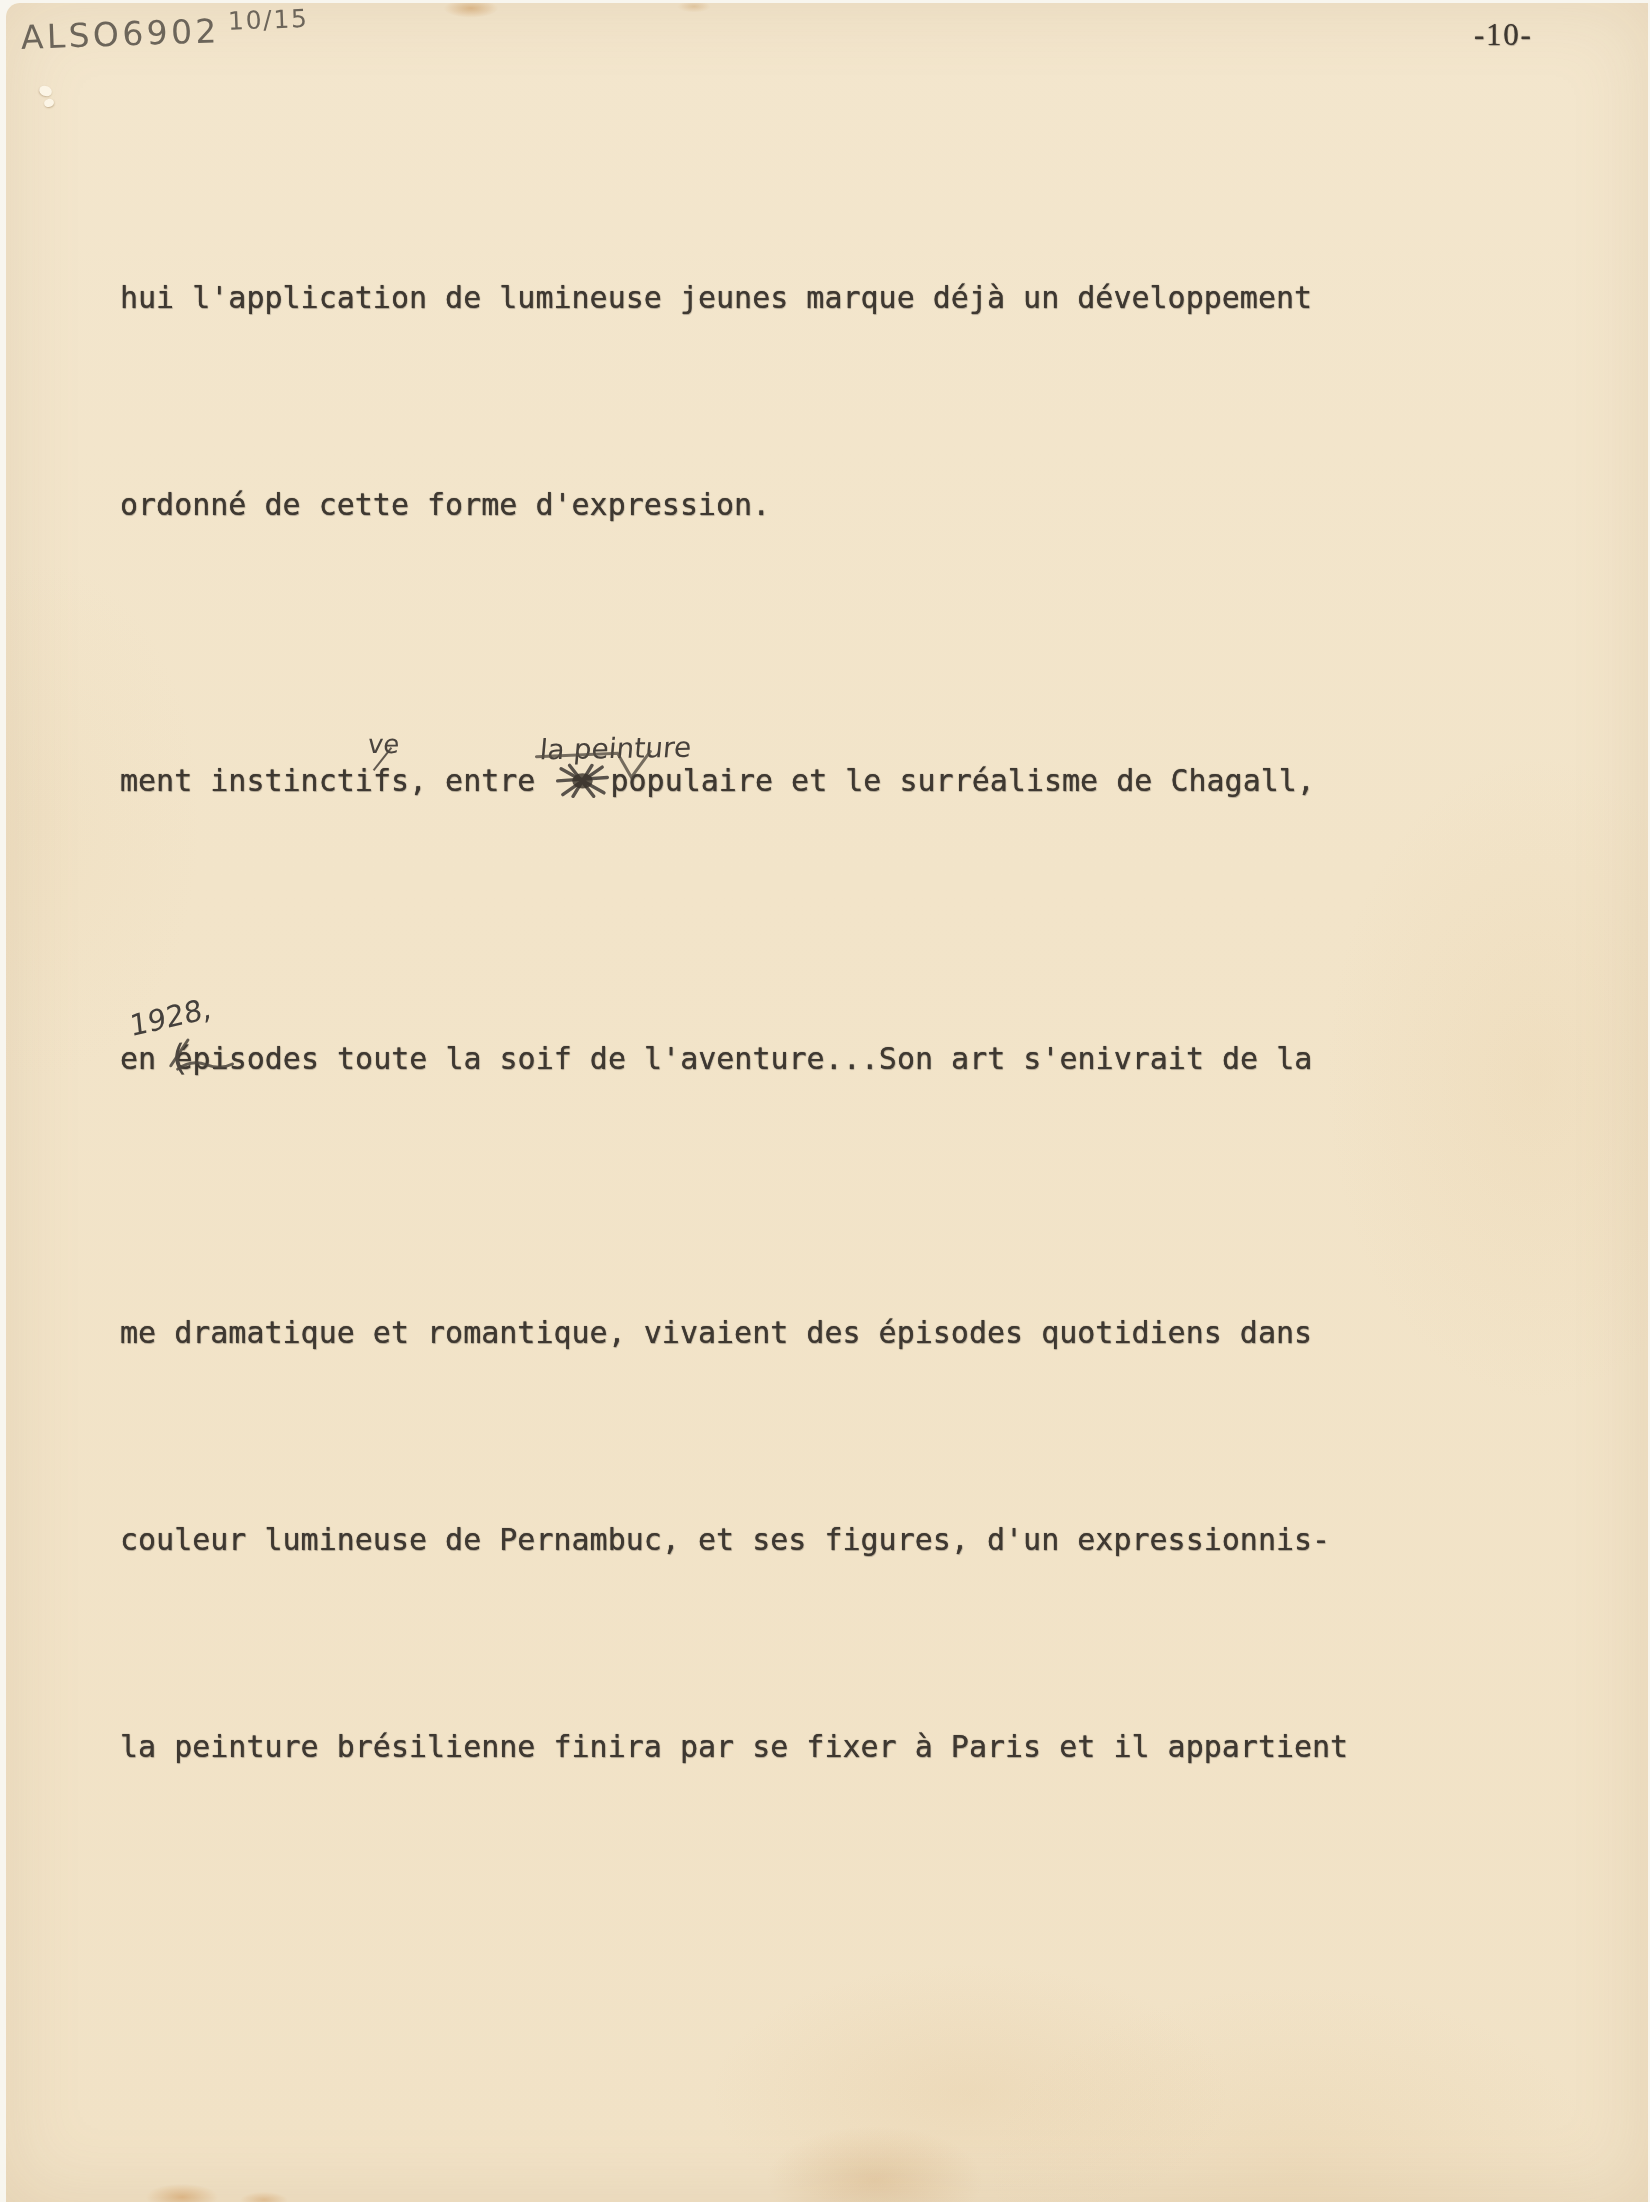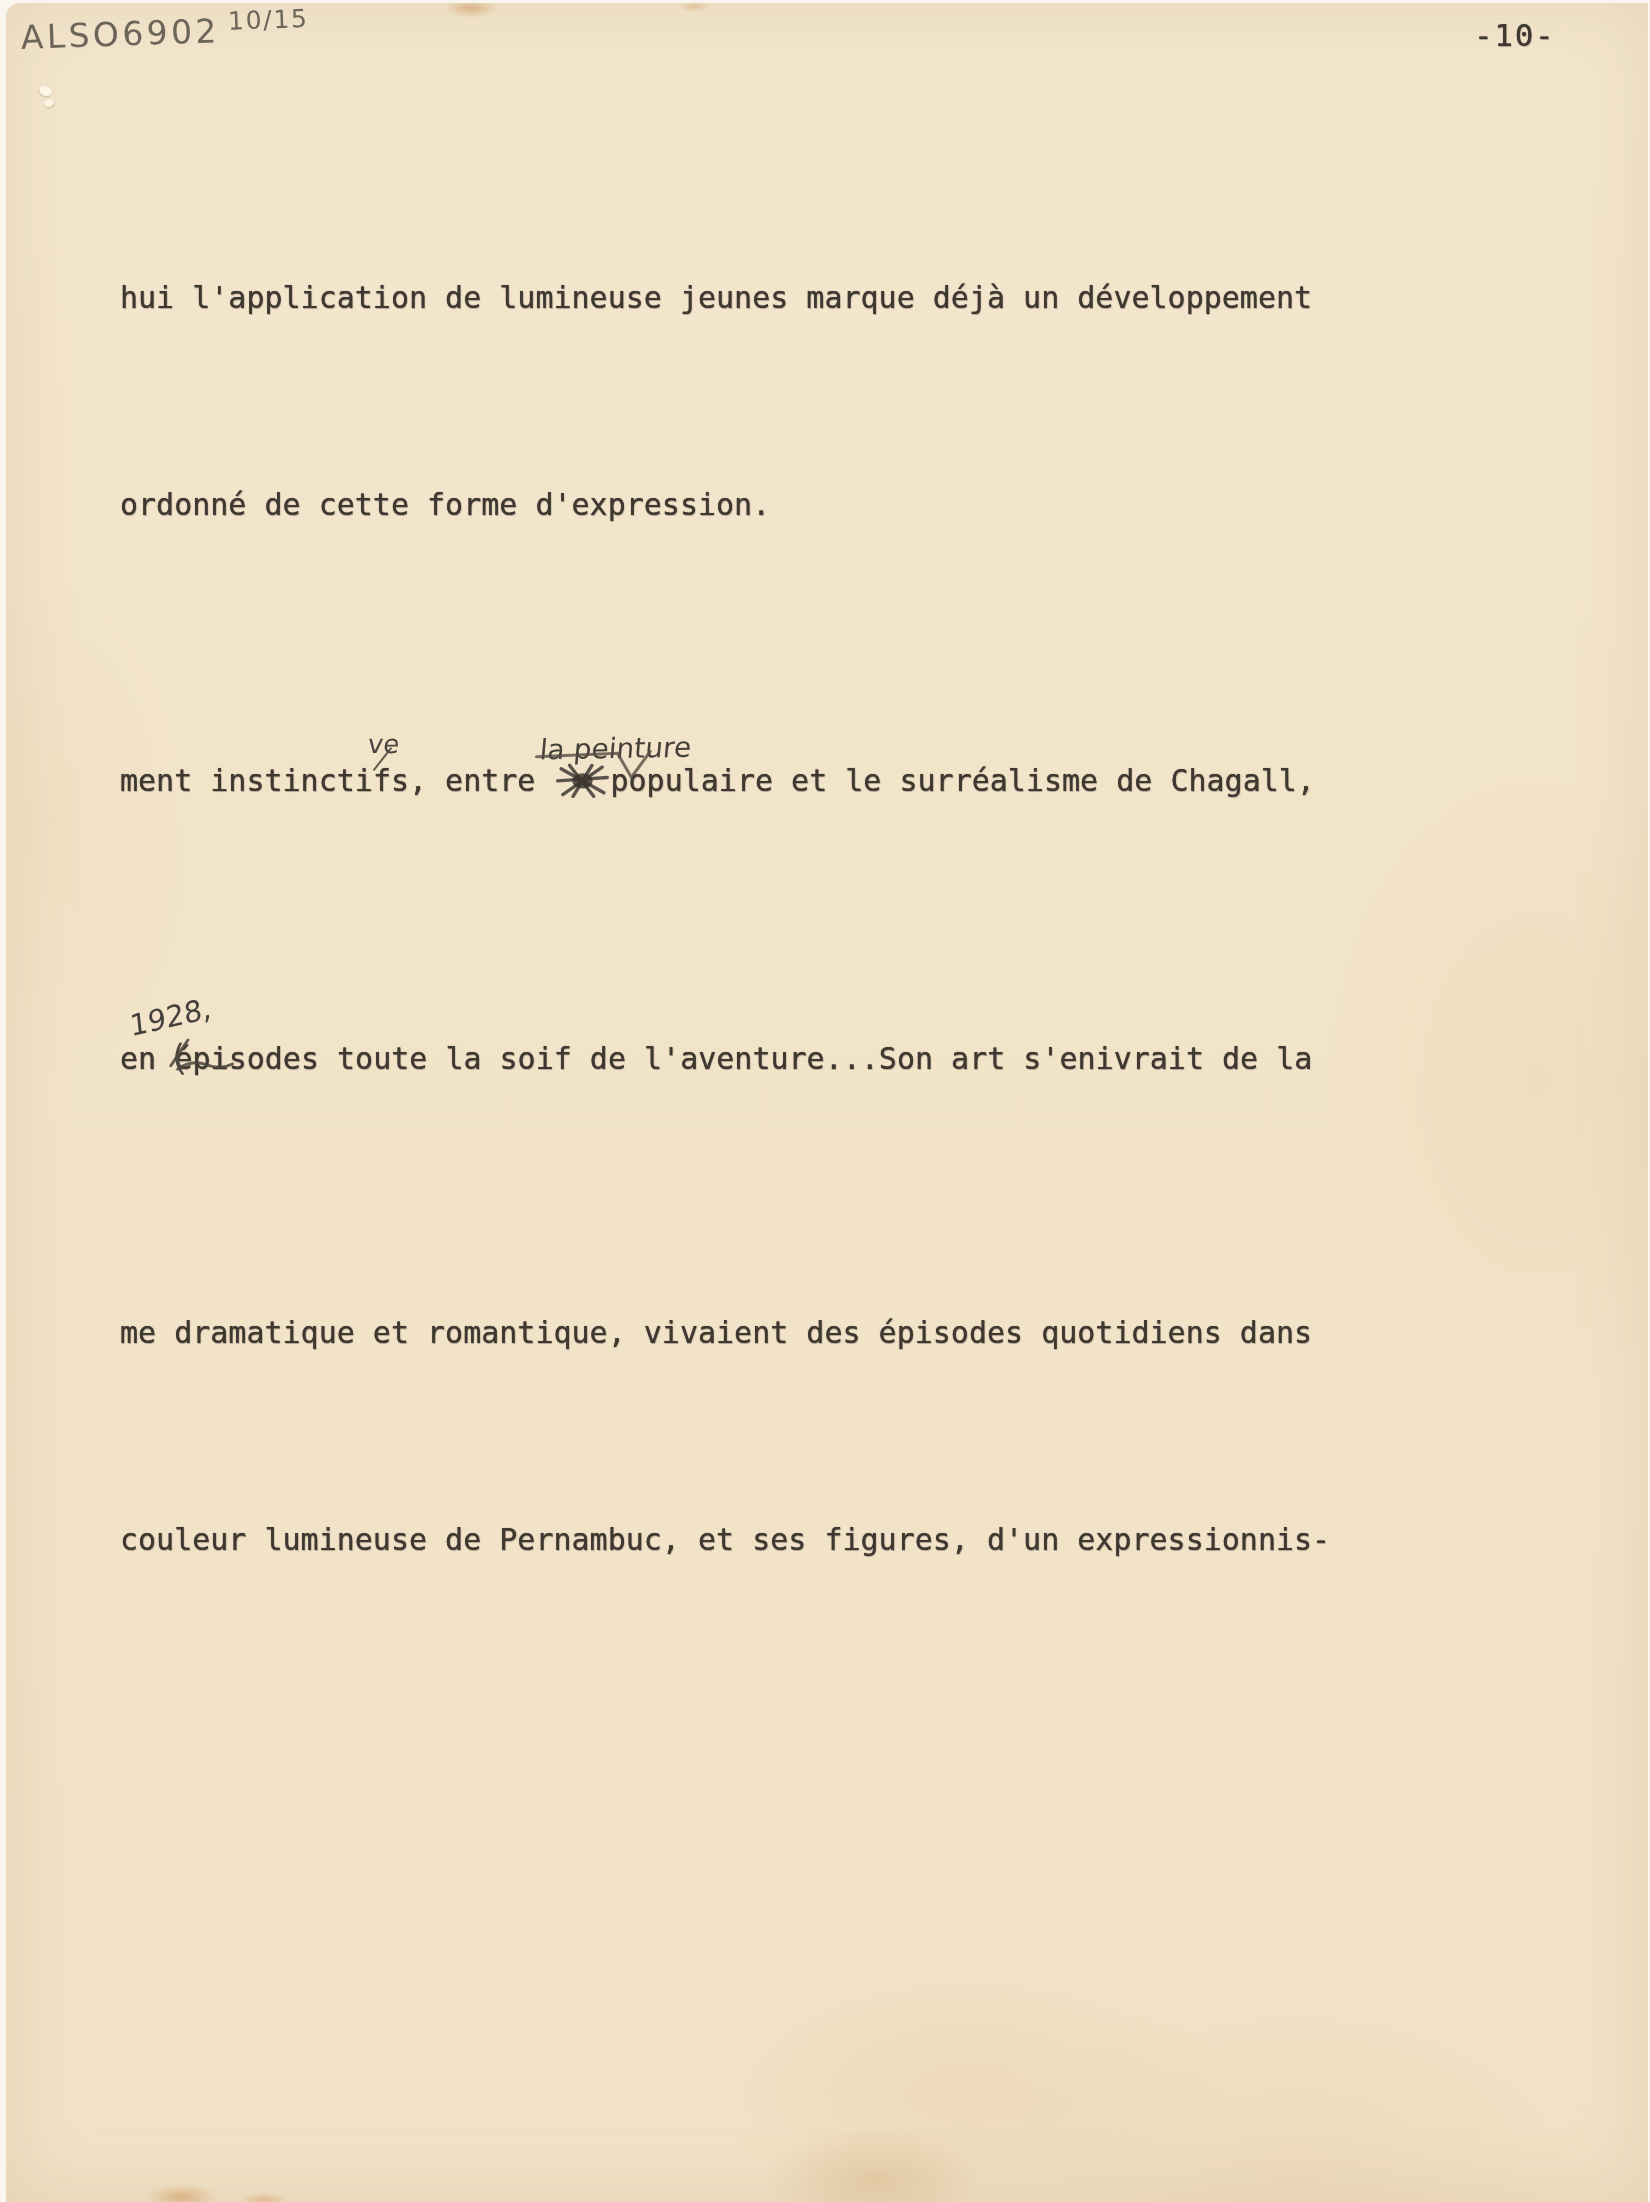--- a/index.html
+++ b/index.html
@@ -28,21 +28,21 @@
     text-shadow:0 0 0.9px rgba(62,56,49,0.9), 0.6px 0.8px 0.8px rgba(62,56,49,0.30);
   }
 
   .typescript{
     position:absolute;left:114px;top:122px;width:1428px;
     font-size:30px;line-height:69px;white-space:pre;
   }
   .line{height:69px;}
   .indent{padding-left:72px;}
 
-  .pagenum{position:absolute;left:1468px;top:13.8px;font-size:31px;letter-spacing:1.7px;}
+  .pagenum{position:absolute;left:1468px;top:13.8px;font-size:31px;letter-spacing:1.7px;font-family:Liberation Serif, serif;}
 
   .hw{
     font-family:"DejaVu Sans","Liberation Sans",sans-serif;
     color:#4e4841;text-shadow:none;white-space:nowrap;
   }
 
   .catalog{
     position:absolute;left:13.8px;top:10.3px;font-size:33px;letter-spacing:3.4px;
     color:#6c655a;transform:rotate(-2deg);transform-origin:left top;
   }
@@ -118,20 +118,21 @@
 
     <div class="line"><span>en </span><span class="year-anchor"><span class="year hw">1928,</span><svg class="year-marks" width="103" height="60" viewBox="0 0 120 70">
             <g stroke="rgba(74,68,60,0.85)" stroke-width="3.5" fill="none" stroke-linecap="round">
               <path d="M16,58 L36,28"></path>
               <path d="M24,62 q16,-12 34,-5 q16,6 30,-1"></path>
             </g>
           </svg></span><span class="paren">(</span><span>épisodes toute la soif de l'aventure...Son art s'enivrait de la</span></div>
 
     <div class="line">me dramatique et romantique, vivaient des épisodes quotidiens dans</div>
     <div class="line">couleur lumineuse de Pernambuc, et ses figures, d'un expressionnis-</div>
+    <div class="line">la peinture brésilienne finira par se fixer à Paris et il appartient</div>
     
     
     
     
     
     
     
     
     
     

